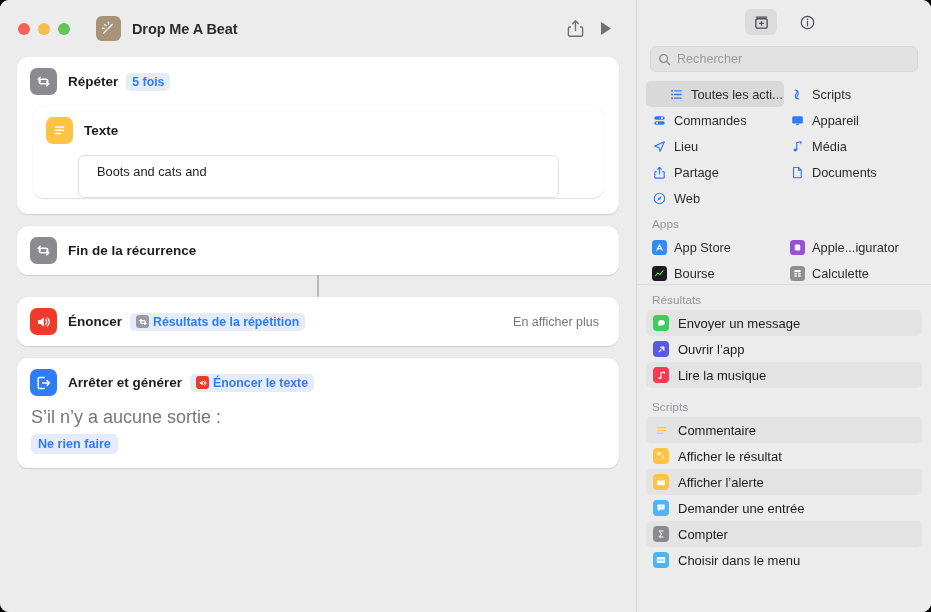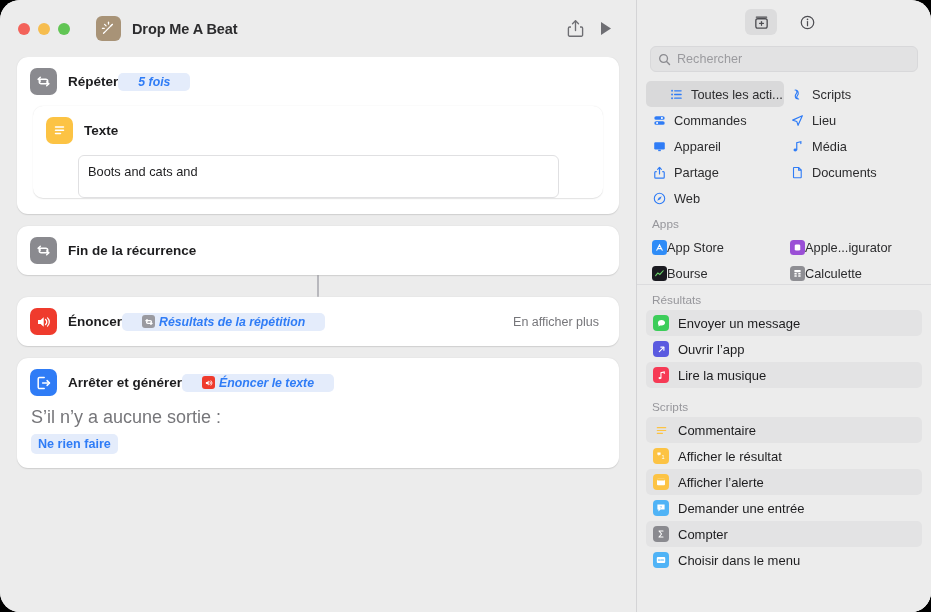--- a/index.html
+++ b/index.html
@@ -6,21 +6,21 @@
   html, body {
     width: 931px; height: 612px;
     font-family: "Liberation Sans", sans-serif;
     background: #000;
     overflow: hidden;
   }
   .window {
     position: relative;
     width: 931px; height: 612px;
     background: #ececec;
-    border-radius: 20px;
+    border-radius: 9px;
     overflow: hidden;
     display: flex;
   }
 
   
   .editor {
     width: 636px;
     height: 612px;
     background: #ececec;
     position: relative;
@@ -91,31 +91,31 @@
   .aicon.red { background: #ef3b2d; }
   .aicon.blue { background: #2f7cf6; }
   .atitle {
     margin-left: 11px;
     font-size: 13.5px;
     font-weight: bold;
     color: #1d1d1f;
     white-space: nowrap;
   }
   .pill {
+    margin-left: 8px;
     background: #e4ecfb;
     color: #2f7cf6;
     font-size: 12.3px;
     font-weight: bold;
     border-radius: 5px;
-    padding: 2px 20px;
+    padding: 2px 6px;
     display: inline-flex;
     align-items: center;
     gap: 4px;
     white-space: nowrap;
-    font-style: italic;
   }
   .pill .tok {
     width: 13px; height: 13px;
     border-radius: 3px;
     display: inline-flex; align-items: center; justify-content: center;
     flex-shrink: 0;
   }
   .pill .tok.gray { background: #9a9aa0; }
   .pill .tok.red { background: #ef3b2d; }
   .showmore {
@@ -132,21 +132,21 @@
   .inner-card {
     background: #ffffff;
     border-radius: 10px;
     box-shadow: 0 0.5px 1.2px rgba(0,0,0,0.12);
   }
   .textfield {
     margin: 0 44px 14px 45px;
     border: 1px solid #e0e0e2;
     border-radius: 6px;
     background: #fff;
-    padding: 8px 9px;
+    padding: 8px 18px;
     height: 43px;
     font-size: 12.8px;
     color: #1d1d1f;
   }
   .connector {
     width: 2.5px;
     height: 22px;
     background: #b8b8bd;
     margin: 0 auto;
     border-radius: 2px;
@@ -243,21 +243,21 @@
     padding: 6px 15px 3px 15px;
     font-weight: normal;
   }
   .app-grid {
     display: grid;
     grid-template-columns: 1fr 1fr;
     padding: 0 9px;
     overflow: hidden;
   }
   .app-item {
-    display: flex; align-items: center; 
+    display: flex; align-items: center; gap: 7px;
     height: 26px; padding: 0 6px;
     font-size: 12.8px; color: #2c2c2e;
     white-space: nowrap; overflow: hidden;
   }
   .app-ico { width: 15px; height: 15px; border-radius: 3.5px; flex-shrink: 0;
              display:flex; align-items:center; justify-content:center; }
 
   .sb-scroll {
     flex: 1;
     overflow: hidden;
@@ -513,33 +513,33 @@
             <rect x="1.4" y="7.7" width="11.2" height="4" rx="2" fill="#2f7cf6"></rect>
             <circle cx="9.6" cy="4.3" r="1.1" fill="#fff"></circle>
               <circle cx="4.4" cy="9.7" r="1.1" fill="#fff"></circle>
           </svg>
         </span>
         <span>Commandes</span>
       </div>
       <div class="cat">
         <span class="ci">
           <svg width="13" height="13" viewBox="0 0 14 14">
-            <path d="M12.2 1.8 L1.8 6.6 L6.2 8 L7.6 12.2 Z" fill="none" stroke="#2f7cf6" stroke-width="1.25" stroke-linejoin="round"></path>
-          </svg>
-        </span>
-        <span>Lieu</span>
-      </div>
-      <div class="cat">
-        <span class="ci">
-          <svg width="13" height="13" viewBox="0 0 14 14">
             <rect x="1.3" y="2.4" width="11.4" height="7.8" rx="1.3" fill="#2f7cf6"></rect>
             <rect x="5.6" y="10.4" width="2.8" height="1.6" fill="#2f7cf6"></rect>
           </svg>
         </span>
         <span>Appareil</span>
+      </div>
+      <div class="cat">
+        <span class="ci">
+          <svg width="13" height="13" viewBox="0 0 14 14">
+            <path d="M12.2 1.8 L1.8 6.6 L6.2 8 L7.6 12.2 Z" fill="none" stroke="#2f7cf6" stroke-width="1.25" stroke-linejoin="round"></path>
+          </svg>
+        </span>
+        <span>Lieu</span>
       </div>
       <div class="cat">
         <span class="ci">
           <svg width="13" height="13" viewBox="0 0 14 14">
             <path d="M6.2 10.4 V3 L10.6 1.9 v2" fill="none" stroke="#2f7cf6" stroke-width="1.3" stroke-linecap="round"></path>
             <ellipse cx="4.6" cy="10.7" rx="1.9" ry="1.6" fill="#2f7cf6"></ellipse>
           </svg>
         </span>
         <span>Média</span>
       </div>

